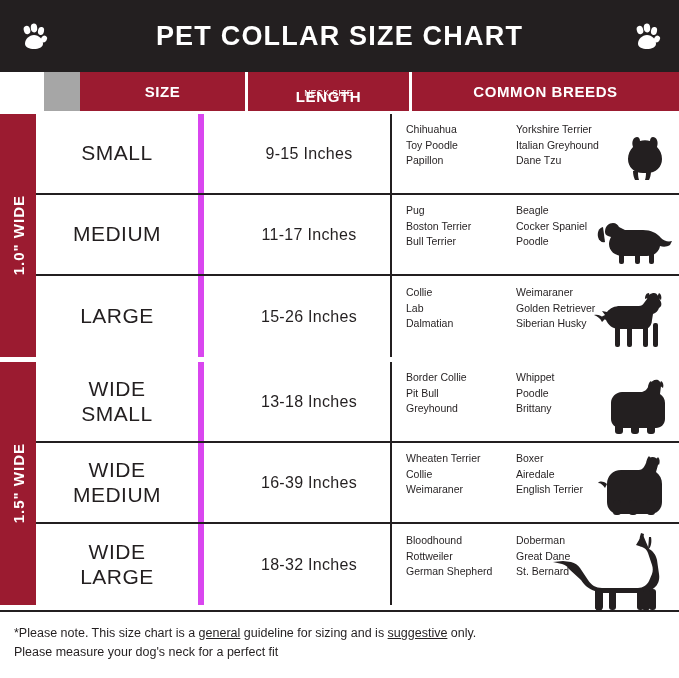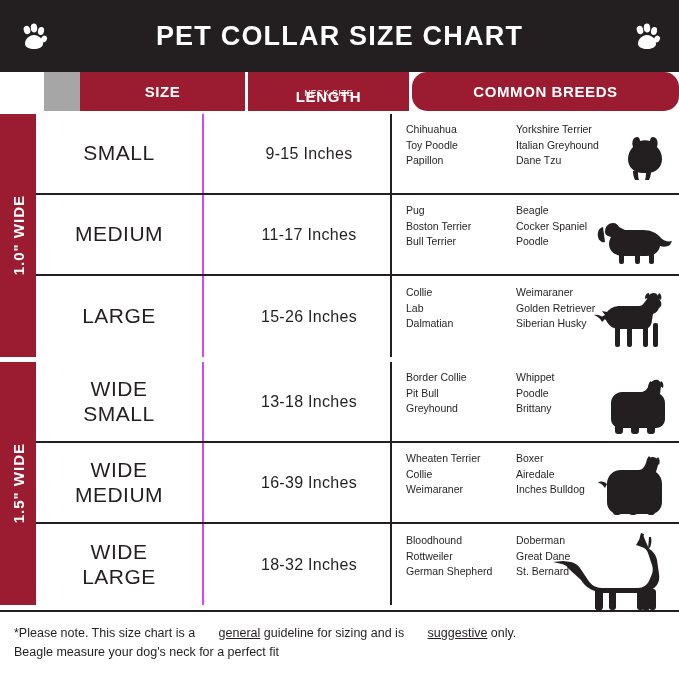--- a/index.html
+++ b/index.html
@@ -55,21 +55,21 @@
     color: #ffffff;
     display: flex;
     align-items: center;
     justify-content: center;
     font-size: 15px;
     font-weight: bold;
     letter-spacing: 0.6px;
     border-right: 3px solid #ffffff;
     position: relative;
   }
-  .colhead .cell:last-child { border-right: none; border-radius: 15px; }
+  .colhead .cell:last-child { border-right: none; }
   .c-size   { width: 168px; }
   .c-length { width: 164px; }
   .c-breeds { flex: 1; }
   .neck-small {
     position: absolute;
     top: 16px; left: 0; right: 0;
     text-align: center;
     font-size: 8.5px;
     font-weight: normal;
     letter-spacing: 0.4px;
@@ -102,21 +102,21 @@
 
   .row {
     display: flex;
     border-bottom: 2px solid #231f20;
     min-height: 81px;
   }
   .row:last-child { border-bottom: none; }
 
   .cell-size {
     width: 168px;
-    border-right: 2px solid #d946ef;
+    border-right: 6px solid #d946ef;
     display: flex;
     align-items: center;
     justify-content: center;
     text-align: center;
     font-size: 21px;
     color: #231f20;
     letter-spacing: 0.5px;
     line-height: 1.15;
     padding: 2px;
   }
@@ -153,21 +153,21 @@
   }
 
   
   .footer {
     border-top: 2px solid #231f20;
     padding: 12px 16px 0 14px;
     font-size: 12.5px;
     color: #231f20;
     line-height: 1.55;
   }
-  .footer u { text-decoration: underline; margin-left: 20px; }
+  .footer u { text-decoration: underline; }
 </style>
 </head>
 <body>
 
 <div class="chart">
 
   <div class="header">
     <span class="paw left">
       <svg width="30" height="30" viewBox="0 0 30 30">
         <ellipse cx="9" cy="8" rx="3.2" ry="4.2" fill="#fff" transform="rotate(-18 9 8)"></ellipse>
@@ -324,21 +324,21 @@
         <div class="cell-length">16-39 Inches</div>
         <div class="cell-breeds">
           <div class="breed-col first">
             <div>Wheaten Terrier</div>
             <div>Collie</div>
             <div>Weimaraner</div>
           </div>
           <div class="breed-col second">
             <div>Boxer</div>
             <div>Airedale</div>
-            <div>Inches Bulldog</div>
+            <div>English Terrier</div>
           </div>
           <span class="dog">
             <svg width="78" height="62" viewBox="0 0 78 62">
               <path fill="#231f20" d="M50 6c2-3 6-4 9-2 2 1 3 4 2 7l-2 7c4 3 6 7 6 12v18c0 7-5 12-12 12H22c-7 0-12-5-12-12V30c0-8 6-14 14-14h18c3 0 6-3 8-10z"></path>
               <path fill="#231f20" d="M52 2c-2 2-3 5-2 8l5-4zM61 3c2 2 2 5 1 8l-4-4z"></path>
               <rect x="16" y="46" width="8" height="15" rx="3" fill="#231f20"></rect>
               <rect x="32" y="46" width="8" height="15" rx="3" fill="#231f20"></rect>
               <rect x="50" y="46" width="8" height="15" rx="3" fill="#231f20"></rect>
               <path fill="#231f20" d="M10 30c-4-3-7-3-9-1 3 0 5 2 7 5z"></path>
             </svg>
@@ -374,16 +374,16 @@
         </div>
       </div>
 
     </div>
   </div>
 
   <div class="footer">
     <div>
       <span>*Please note. This size chart is a </span><u>general</u><span> guideline for sizing and is </span><u>suggestive</u><span> only.</span>
     </div>
-    <div>Beagle measure your dog's neck for a perfect fit</div>
+    <div>Please measure your dog's neck for a perfect fit</div>
   </div>
 
 </div>
 
 </body></html>

